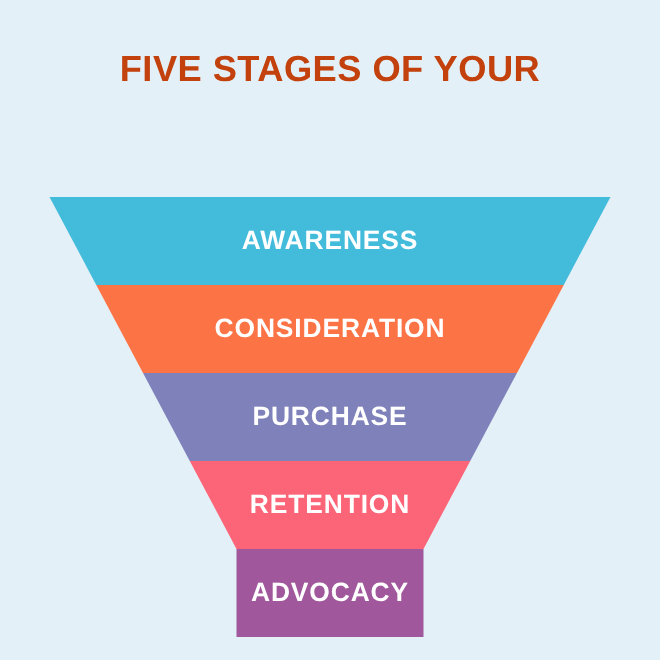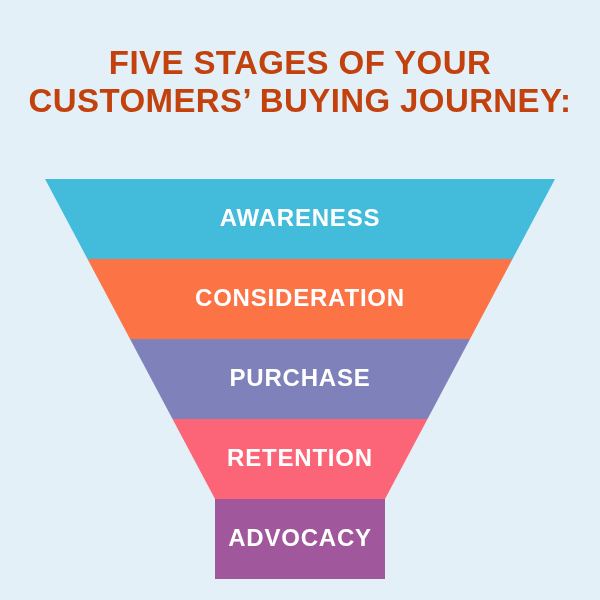--- a/index.html
+++ b/index.html
@@ -62,21 +62,20 @@
     user-select: none;
   }
 </style>
 </head>
 <body>
 
 <div id="infographic" style="background: rgb(228, 240, 247);">
 
   <div id="title-block">
     <span class="title-line">FIVE STAGES OF YOUR</span>
-    <span class="title-line">CUSTOMERS’ BUYING JOURNEY:</span>
   </div>
 
   <div id="funnel-wrap">
     <svg id="funnel-svg" viewBox="0 0 600 600" xmlns="http://www.w3.org/2000/svg">
       <g id="funnel-bands">
           <polygon points="45,153 555,153 512.5,233 87.5,233" fill="#43bcdc"></polygon>
           <polygon points="87.5,233 512.5,233 470,313 130,313" fill="#fc7346"></polygon>
           <polygon points="130,313 470,313 427.5,393 172.5,393" fill="#7f82ba"></polygon>
           <polygon points="172.5,393 427.5,393 385,473 215,473" fill="#fb6577"></polygon>
           <polygon points="215,473 385,473 385,553 215,553" fill="#a0579b"></polygon>

